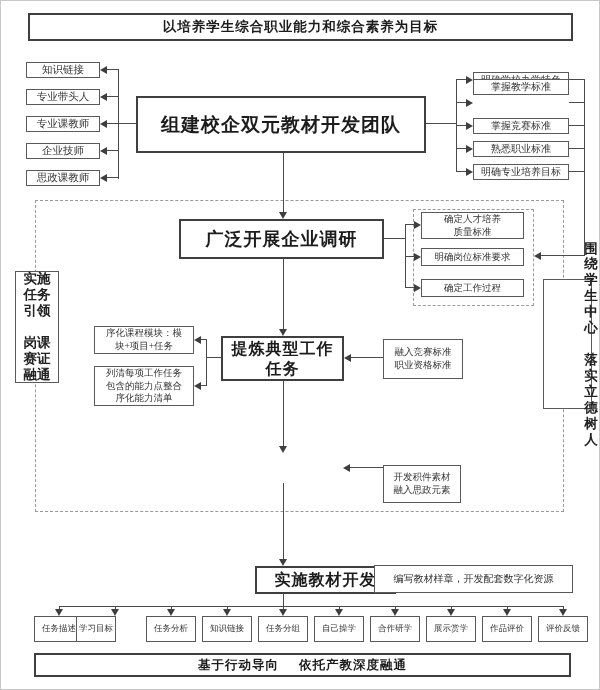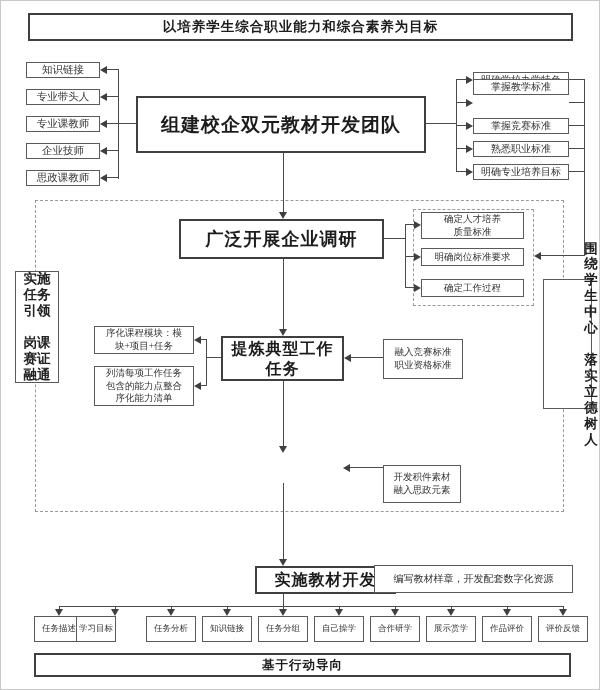--- a/index.html
+++ b/index.html
@@ -187,15 +187,16 @@
   <div class="box serif tiny" style="left:201px;top:615px;width:50px;height:26px;">知识链接</div>
   <div class="box serif tiny" style="left:257px;top:615px;width:50px;height:26px;">任务分组</div>
   <div class="box serif tiny" style="left:313px;top:615px;width:50px;height:26px;">自己操学</div>
   <div class="box serif tiny" style="left:369px;top:615px;width:50px;height:26px;">合作研学</div>
   <div class="box serif tiny" style="left:425px;top:615px;width:50px;height:26px;">展示赏学</div>
   <div class="box serif tiny" style="left:481px;top:615px;width:50px;height:26px;">作品评价</div>
   <div class="box serif tiny" style="left:537px;top:615px;width:50px;height:26px;">评价反馈</div>
 
   <div class="box main" style="left:33px;top:652px;width:537px;height:24px;font-size:12.5px;gap:20px;">
     <span>基于行动导向</span>
+    <span>依托产教深度融通</span>
   </div>
 
 </div>
 
 </body></html>

